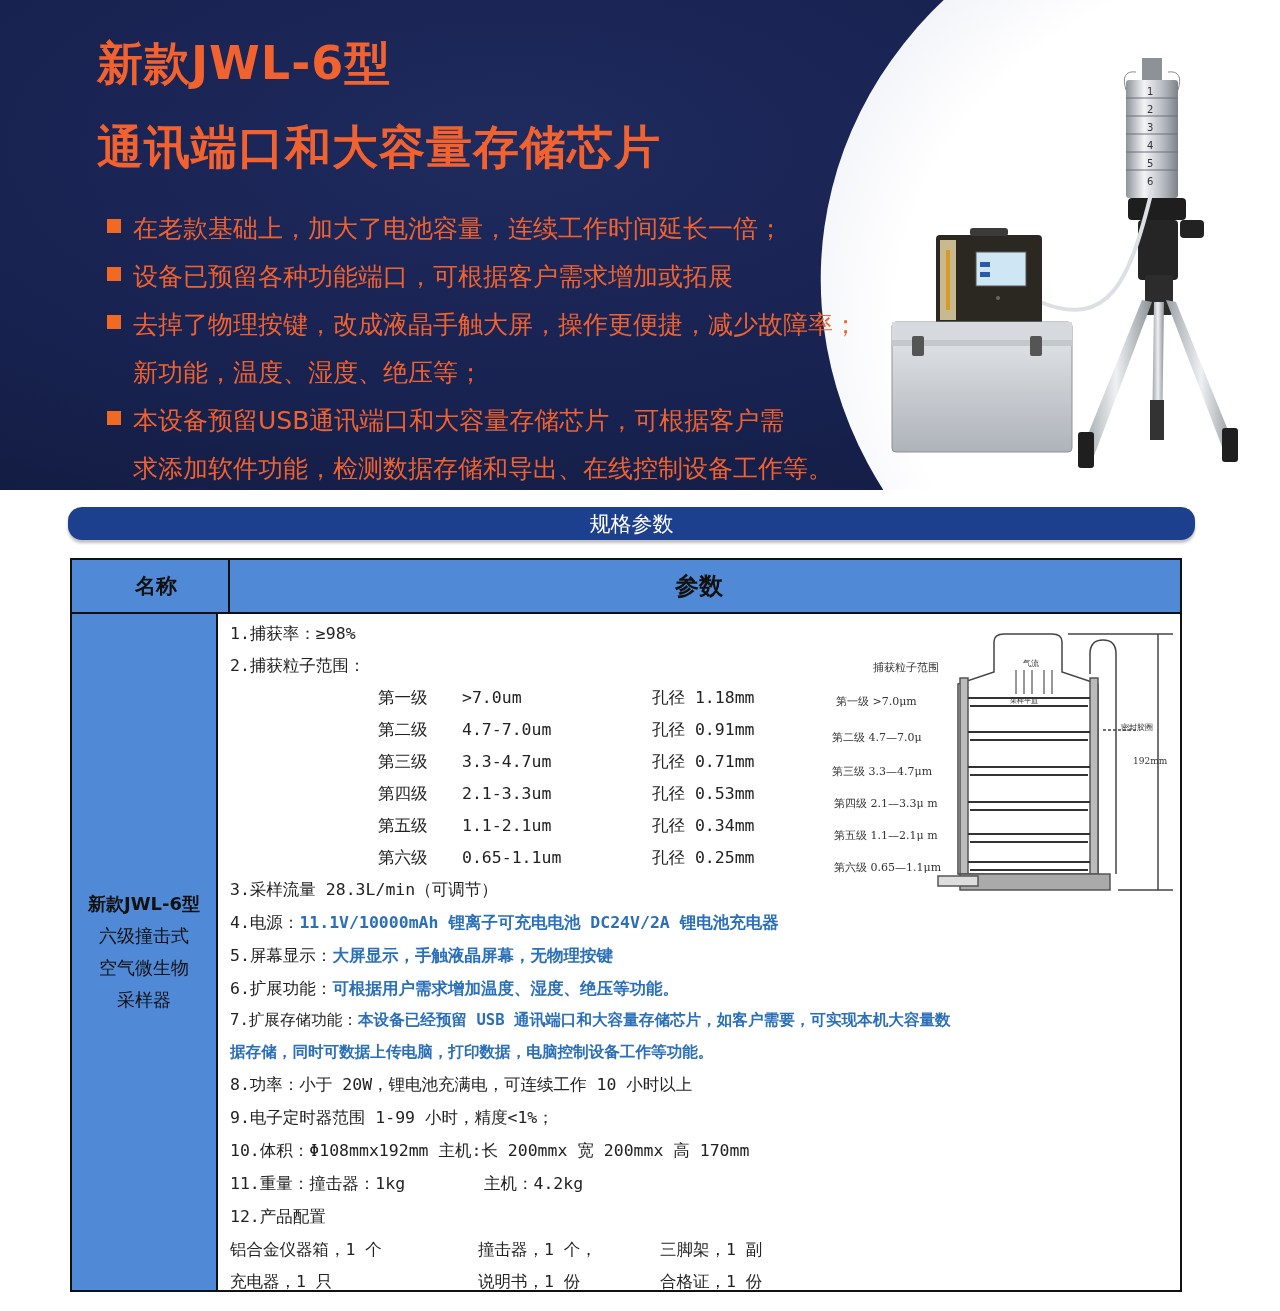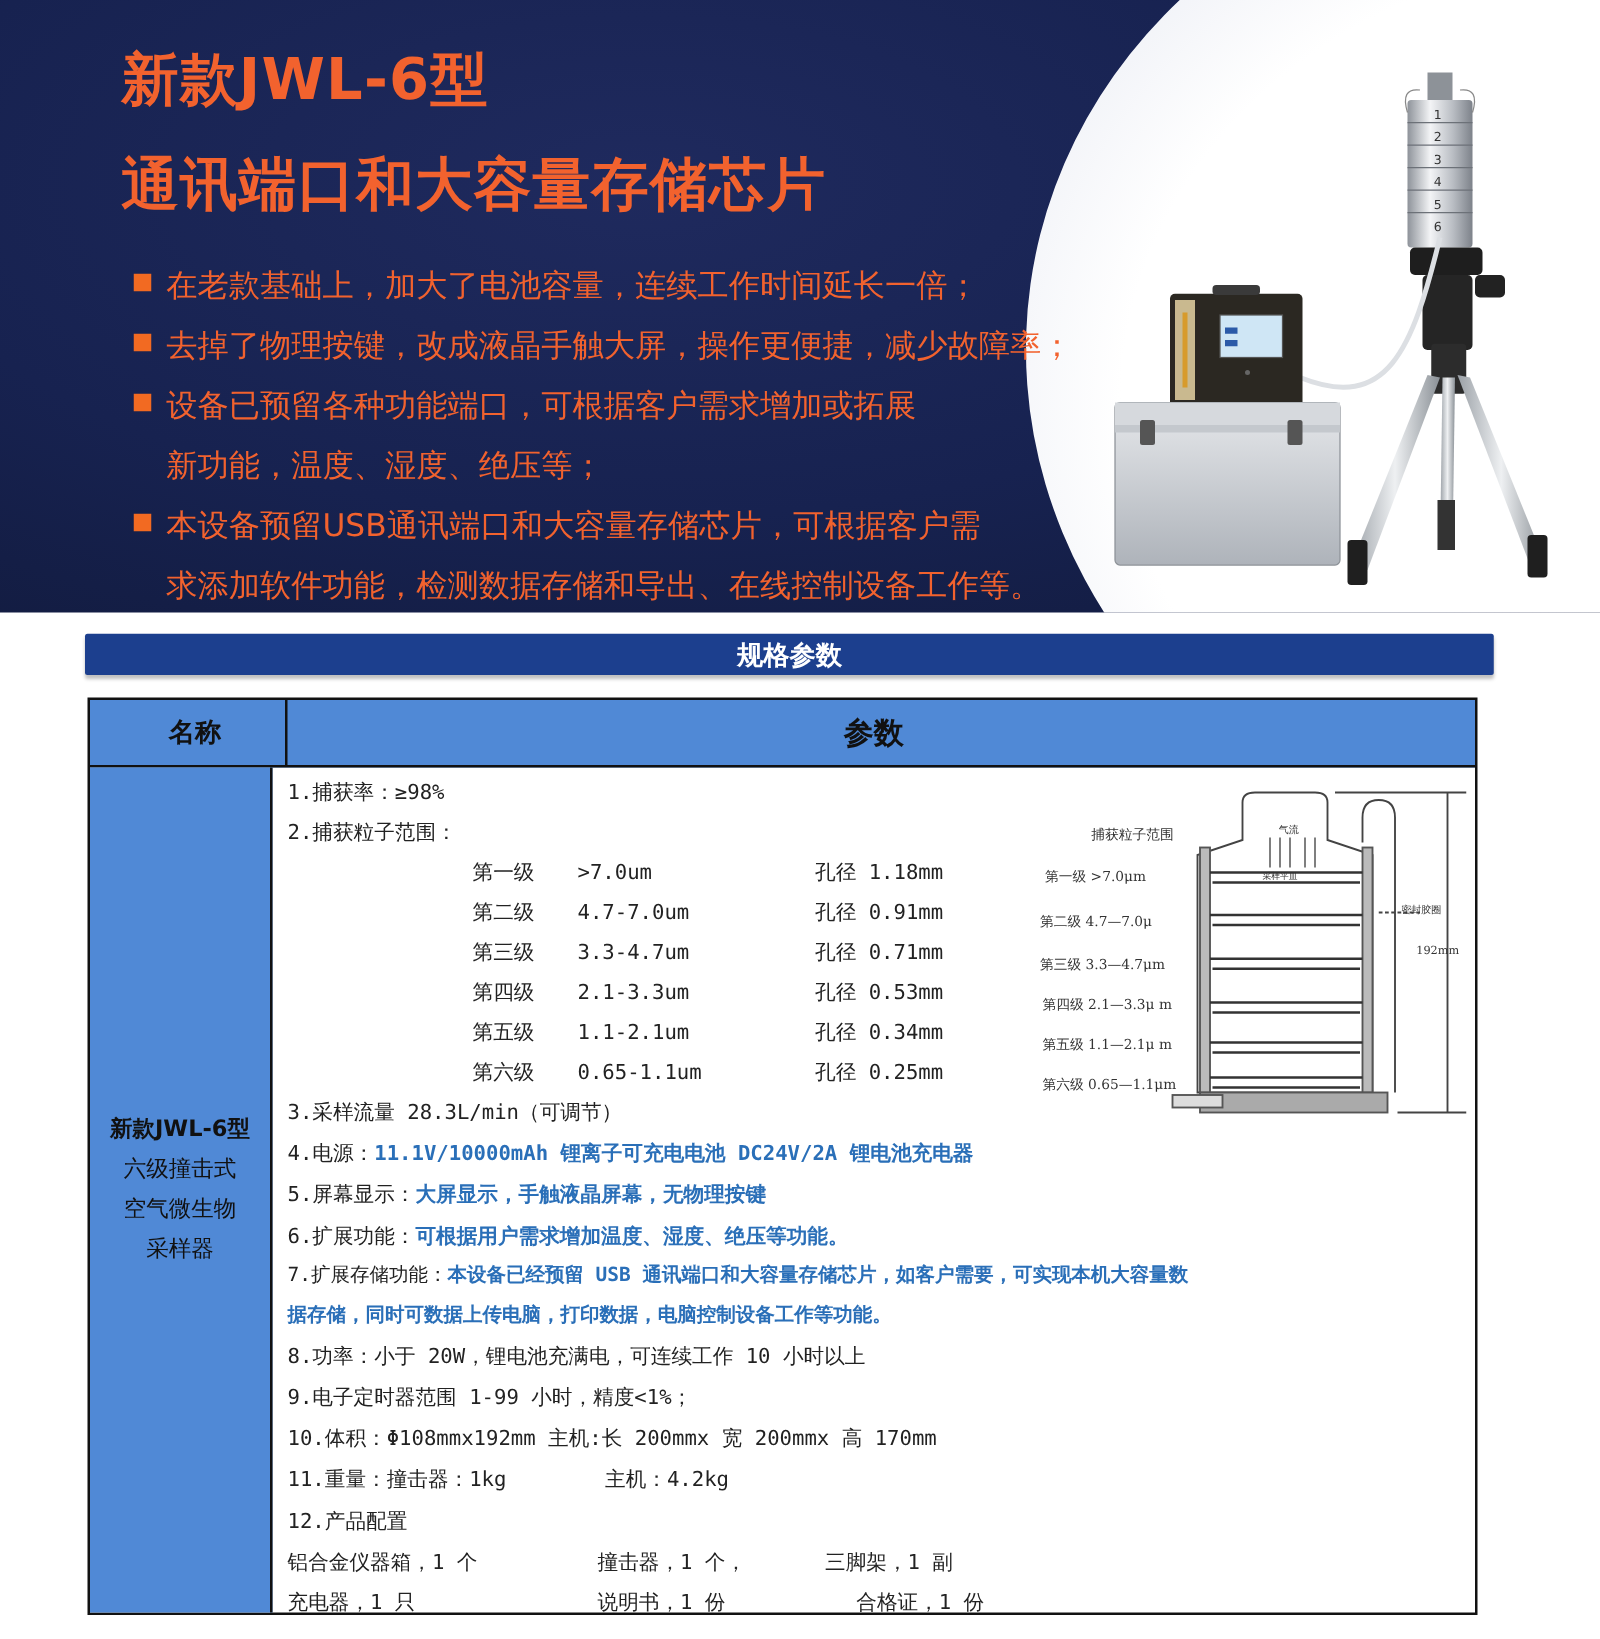--- a/index.html
+++ b/index.html
@@ -34,23 +34,23 @@
     position: absolute; left: 0; top: 14px; width: 14px; height: 14px; background: #f26a22;
   }
   .bullet-cont { padding-left: 26px; color: #f2622e; font-size: 25px; line-height: 48px; white-space: nowrap; }
 
   
   .device { position: absolute; left: 880px; top: 40px; width: 380px; height: 440px; }
 
   
   .section-pill {
     position: absolute; left: 68px; top: 507px; width: 1127px; height: 33px;
-    background: #1c3f8e; border-radius: 2px;
+    background: #1c3f8e; border-radius: 14px;
     box-shadow: 0 3px 3px rgba(0,0,0,0.25);
-    color: #fff; font-weight: bold; font-size: 21px;
+    color: #fff; font-weight: normal; font-size: 21px;
     display: flex; align-items: center; justify-content: center;
   }
 
   
   .spec-table {
     position: absolute; left: 70px; top: 558px; width: 1112px; height: 734px;
     border: 2px solid #111; border-collapse: collapse;
   }
   .thead { position: absolute; left: 0; top: 0; width: 100%; height: 54px; background: #5089d6; border-bottom: 2px solid #111; }
   .th-name {
@@ -99,25 +99,25 @@
   <div class="hero-title-1">新款JWL-6型</div>
   <div class="hero-title-2">通讯端口和大容量存储芯片</div>
 
   <div class="bullets">
     <div class="bullet">
       <span class="sq"></span>
       <span>在老款基础上，加大了电池容量，连续工作时间延长一倍；</span>
     </div>
     <div class="bullet">
       <span class="sq"></span>
-      <span>去掉了物理按键，改成液晶手触大屏，操作更便捷，减少故障率；</span>
+      <span>设备已预留各种功能端口，可根据客户需求增加或拓展</span>
     </div>
     <div class="bullet">
       <span class="sq"></span>
-      <span>设备已预留各种功能端口，可根据客户需求增加或拓展</span>
+      <span>去掉了物理按键，改成液晶手触大屏，操作更便捷，减少故障率；</span>
     </div>
     <div class="bullet-cont">新功能，温度、湿度、绝压等；</div>
     <div class="bullet">
       <span class="sq"></span>
       <span>本设备预留USB通讯端口和大容量存储芯片，可根据客户需</span>
     </div>
     <div class="bullet-cont">求添加软件功能，检测数据存储和导出、在线控制设备工作等。</div>
   </div>
 
   <svg class="device" viewBox="0 0 380 440">
@@ -267,21 +267,21 @@
       <span>11.重量：撞击器：1kg</span>
     </div>
     <div class="pline" style="top:550px; left:254px">主机：4.2kg</div>
     <div class="pline" style="top:583px">12.产品配置</div>
 
     <div class="cfg pline" style="top:616px; left:0">铝合金仪器箱，1 个</div>
     <div class="cfg pline" style="top:616px; left:248px">撞击器，1 个，</div>
     <div class="cfg pline" style="top:616px; left:430px">三脚架，1 副</div>
     <div class="cfg pline" style="top:648px; left:0">充电器，1 只</div>
     <div class="cfg pline" style="top:648px; left:248px">说明书，1 份</div>
-    <div class="cfg pline" style="top:648px; left:455px">合格证，1 份</div>
+    <div class="cfg pline" style="top:648px; left:430px">合格证，1 份</div>
   </div>
 </div>
 
 <div class="diagram">
   <svg width="355" height="272" viewBox="0 0 355 272">
     <g stroke="#444" fill="none" stroke-width="1.5">
 
       <path d="M166 50 L166 20 Q166 12 176 12 L224 12 Q234 12 234 20 L234 50 L270 62 L270 252 L130 252 L130 62 Z"></path>
 
       <rect x="132" y="56" width="8" height="196" fill="#bbb" stroke="#555"></rect>

